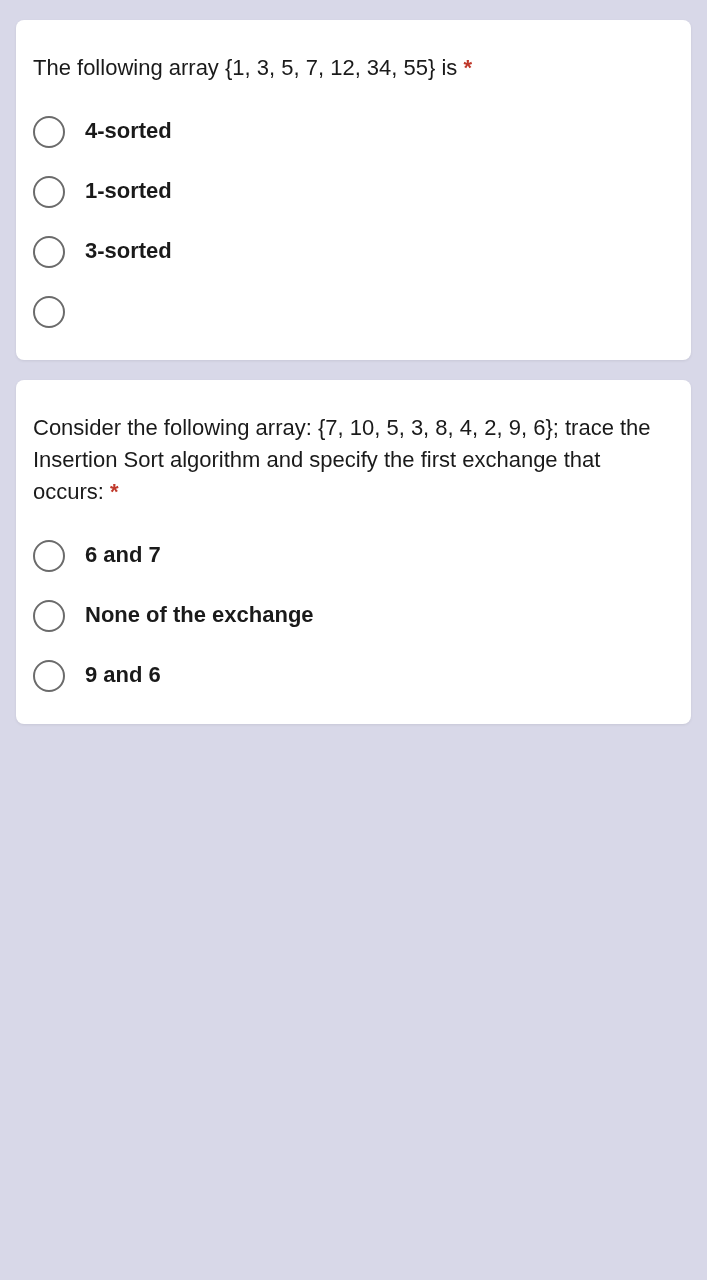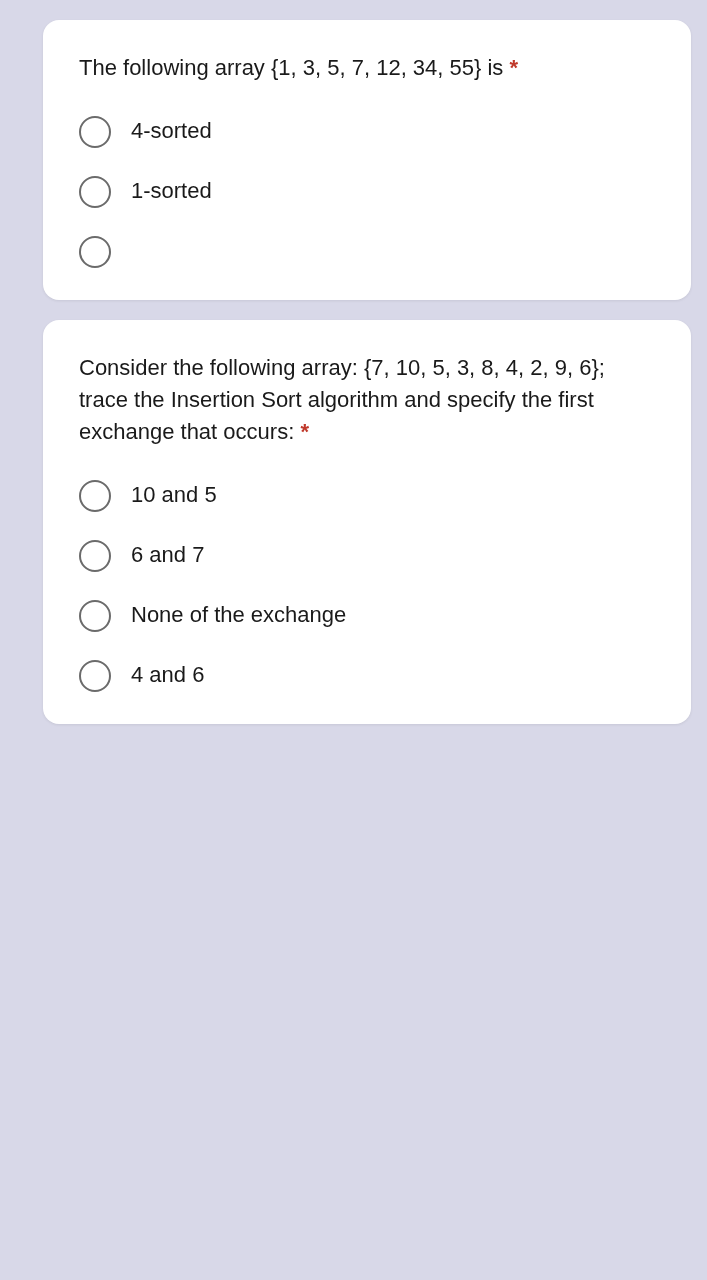--- a/index.html
+++ b/index.html
@@ -14,24 +14,23 @@
       width: 707px;
       min-height: 1280px;
       padding: 20px 16px;
       display: flex;
       flex-direction: column;
       gap: 20px;
     }
 
     .question-card {
       background: #ffffff;
-      border-radius: 16px;
-      padding: 32px 36px;
+      border-radius: 8px;
+      padding: 32px 17px;
       box-shadow: 0 1px 3px rgba(0,0,0,0.08);
-      margin-left: 27px;
     }
 
     .question-text {
       font-size: 22px;
       line-height: 1.45;
       color: #1a1a1a;
       margin-bottom: 32px;
       font-weight: 400;
     }
 
@@ -61,21 +60,21 @@
       background: #ffffff;
       flex-shrink: 0;
       display: flex;
       align-items: center;
       justify-content: center;
     }
 
     .option-label {
       font-size: 22px;
       color: #1a1a1a;
-      font-weight: 400;
+      font-weight: 700;
       line-height: 1.4;
     }
   </style>
 </head>
 <body>
 
 <div class="question-card">
   <div class="question-text">
     <span>The following array {1, 3, 5, 7, 12, 34, 55} is</span> <span class="required-star">*</span>
   </div>
@@ -84,49 +83,49 @@
     <div class="option-item">
       <div class="radio-circle"></div>
       <span class="option-label">4-sorted</span>
     </div>
 
     <div class="option-item">
       <div class="radio-circle"></div>
       <span class="option-label">1-sorted</span>
     </div>
 
+    <div class="option-item">
+      <div class="radio-circle"></div>
+      <span class="option-label">3-sorted</span>
+    </div>
 
     <div class="option-item">
       <div class="radio-circle"></div>
     </div>
 
   </div>
 </div>
 
 <div class="question-card">
   <div class="question-text">
     <span>Consider the following array: {7, 10, 5, 3, 8, 4, 2, 9, 6}; trace the Insertion Sort algorithm and specify the first exchange that occurs:</span> <span class="required-star">*</span>
   </div>
   <div class="options-list">
 
-    <div class="option-item">
-      <div class="radio-circle"></div>
-      <span class="option-label">10 and 5</span>
-    </div>
 
 
     <div class="option-item">
       <div class="radio-circle"></div>
       <span class="option-label">6 and 7</span>
     </div>
 
     <div class="option-item">
       <div class="radio-circle"></div>
       <span class="option-label">None of the exchange</span>
     </div>
 
     <div class="option-item">
       <div class="radio-circle"></div>
-      <span class="option-label">4 and 6</span>
+      <span class="option-label">9 and 6</span>
     </div>
 
   </div>
 </div>
 
 </body></html>

